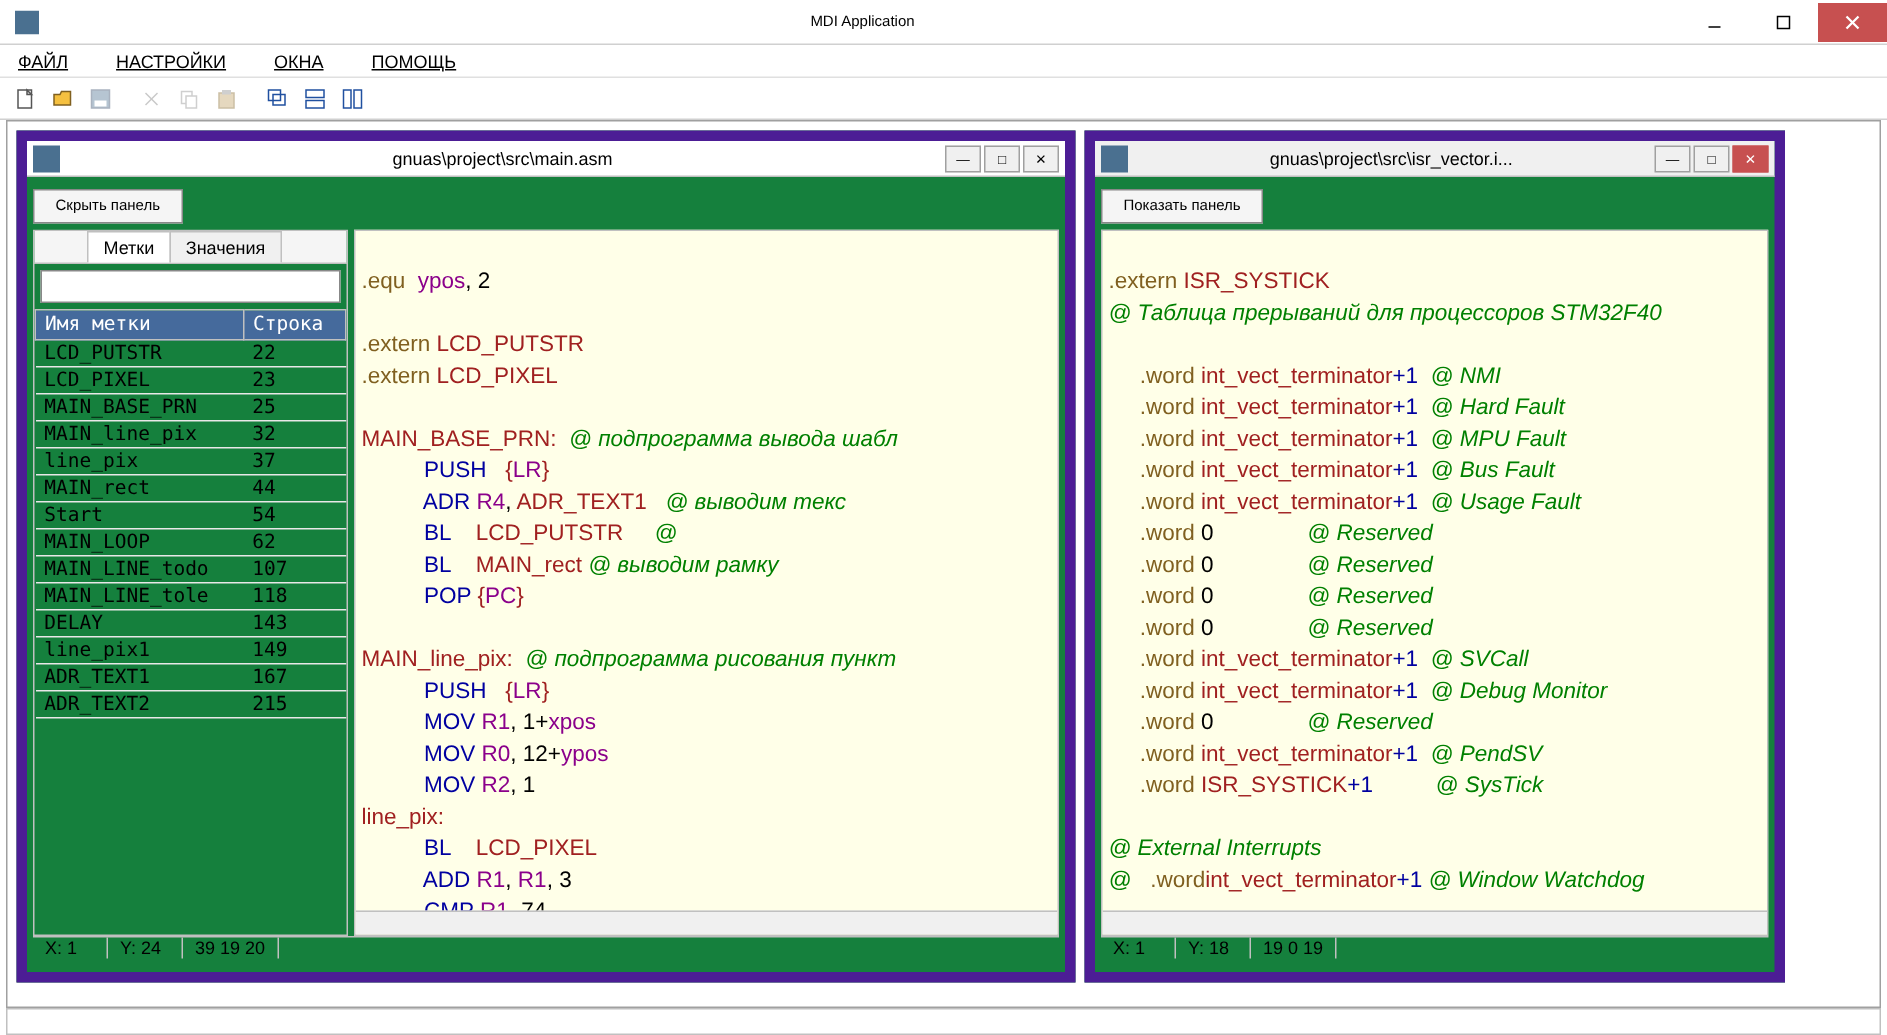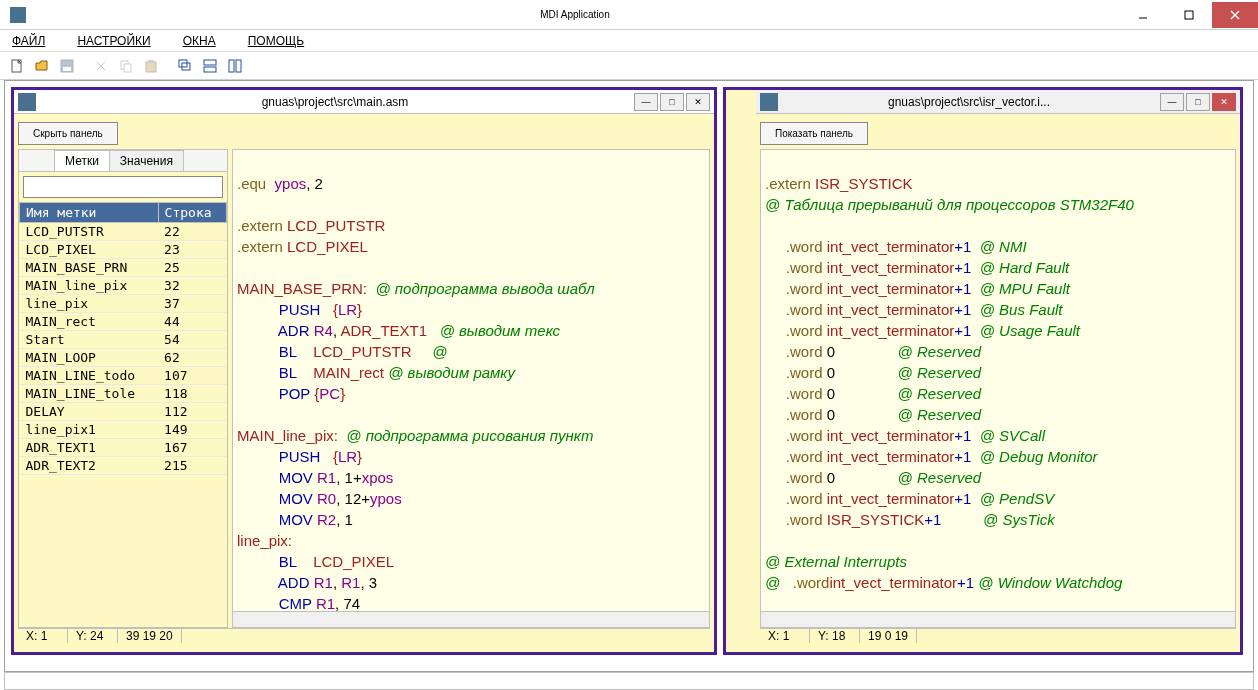--- a/index.html
+++ b/index.html
@@ -14,21 +14,21 @@
 
 .menubar { height: 22px; background: #fff; display: flex; align-items: center; padding: 0 6px; border-bottom: 1px solid #e0e0e0; gap: 20px; }
 .menubar-item { padding: 2px 6px; text-decoration: underline; font-size: 12px; cursor: default; }
 
 .toolbar { height: 28px; background: #fff; display: flex; align-items: center; padding: 0 6px; gap: 3px; border-bottom: 1px solid #d0d0d0; }
 .toolbar-btn { width: 22px; height: 22px; display: flex; align-items: center; justify-content: center; cursor: default; }
 .toolbar-sep { width: 6px; }
 
 .mdi-area { position: absolute; top: 80px; left: 4px; right: 4px; bottom: 18px; background: #fff; border: 1px solid #a0a0a0; }
 
-.child-window { position: absolute; border: 3px solid #4c1d95; background: #fef9c3; display: flex; flex-direction: column; }
+.child-window { position: absolute; border: 7px solid #4c1d95; background: #15803d; display: flex; flex-direction: column; }
 .child-titlebar { height: 24px; background: #fff; display: flex; align-items: center; border-bottom: 1px solid #c0c0c0; }
 .child-titlebar.active { background: #f0f0f0; }
 .child-title-icon { width: 18px; height: 18px; margin-left: 4px; background: #4a7090; }
 .child-title-text { flex: 1; text-align: center; font-size: 12px; overflow: hidden; white-space: nowrap; }
 .child-title-btns { display: flex; gap: 2px; padding-right: 4px; }
 .child-btn { width: 24px; height: 18px; border: 1px solid #a0a0a0; background: #f0f0f0; display: flex; align-items: center; justify-content: center; font-size: 9px; cursor: default; }
 .child-btn.close-active { background: #c75050; color: #fff; border-color: #c75050; }
 
 .child-body { flex: 1; display: flex; flex-direction: column; padding: 4px; overflow: hidden; }
 .panel-btn-row { padding: 4px 0; }
@@ -228,21 +228,21 @@
                   <tr>
                     <td>MAIN_LINE_todo</td>
                     <td>107</td>
                   </tr>
                   <tr>
                     <td>MAIN_LINE_tole</td>
                     <td>118</td>
                   </tr>
                   <tr>
                     <td>DELAY</td>
-                    <td>112</td>
+                    <td>143</td>
                   </tr>
                   <tr>
                     <td>line_pix1</td>
                     <td>149</td>
                   </tr>
                   <tr>
                     <td>ADR_TEXT1</td>
                     <td>167</td>
                   </tr>
                   <tr>
@@ -279,21 +279,21 @@
         </div>
       </div>
       <div class="statusbar">
         <div class="statusbar-cell">X: 1</div>
         <div class="statusbar-cell">Y: 24</div>
         <div class="statusbar-cell">39 19 20</div>
       </div>
     </div>
   </div>
 
-  <div class="child-window" style="left:718px; top:6px; width:520px; height:568px;padding-left:30px;">
+  <div class="child-window" style="left:718px; top:6px; width:467px; height:568px;">
     <div class="child-titlebar active">
       <div class="child-title-icon"></div>
       <div class="child-title-text">gnuas\project\src\isr_vector.i...</div>
       <div class="child-title-btns">
         <div class="child-btn">—</div>
         <div class="child-btn">□</div>
         <div class="child-btn close-active">✕</div>
       </div>
     </div>
     <div class="child-body">

